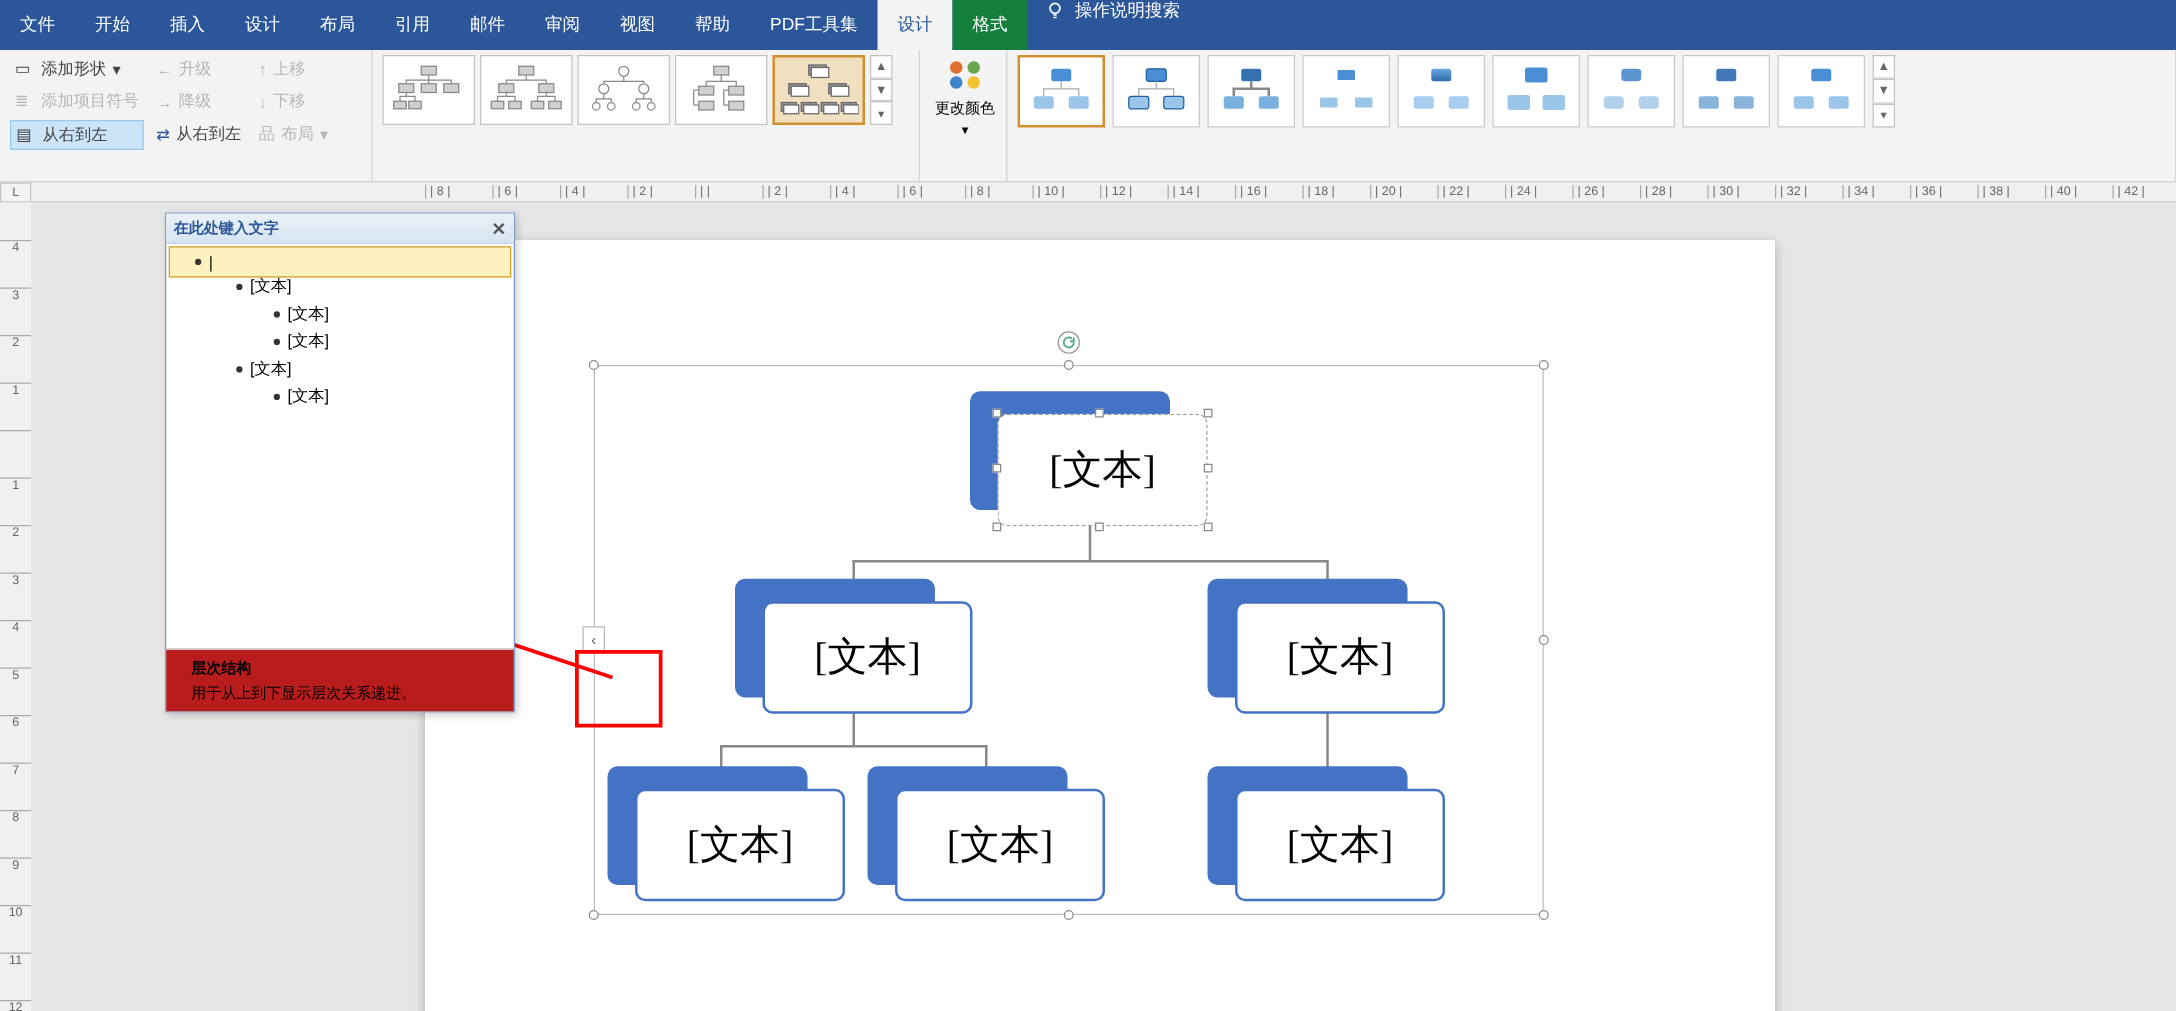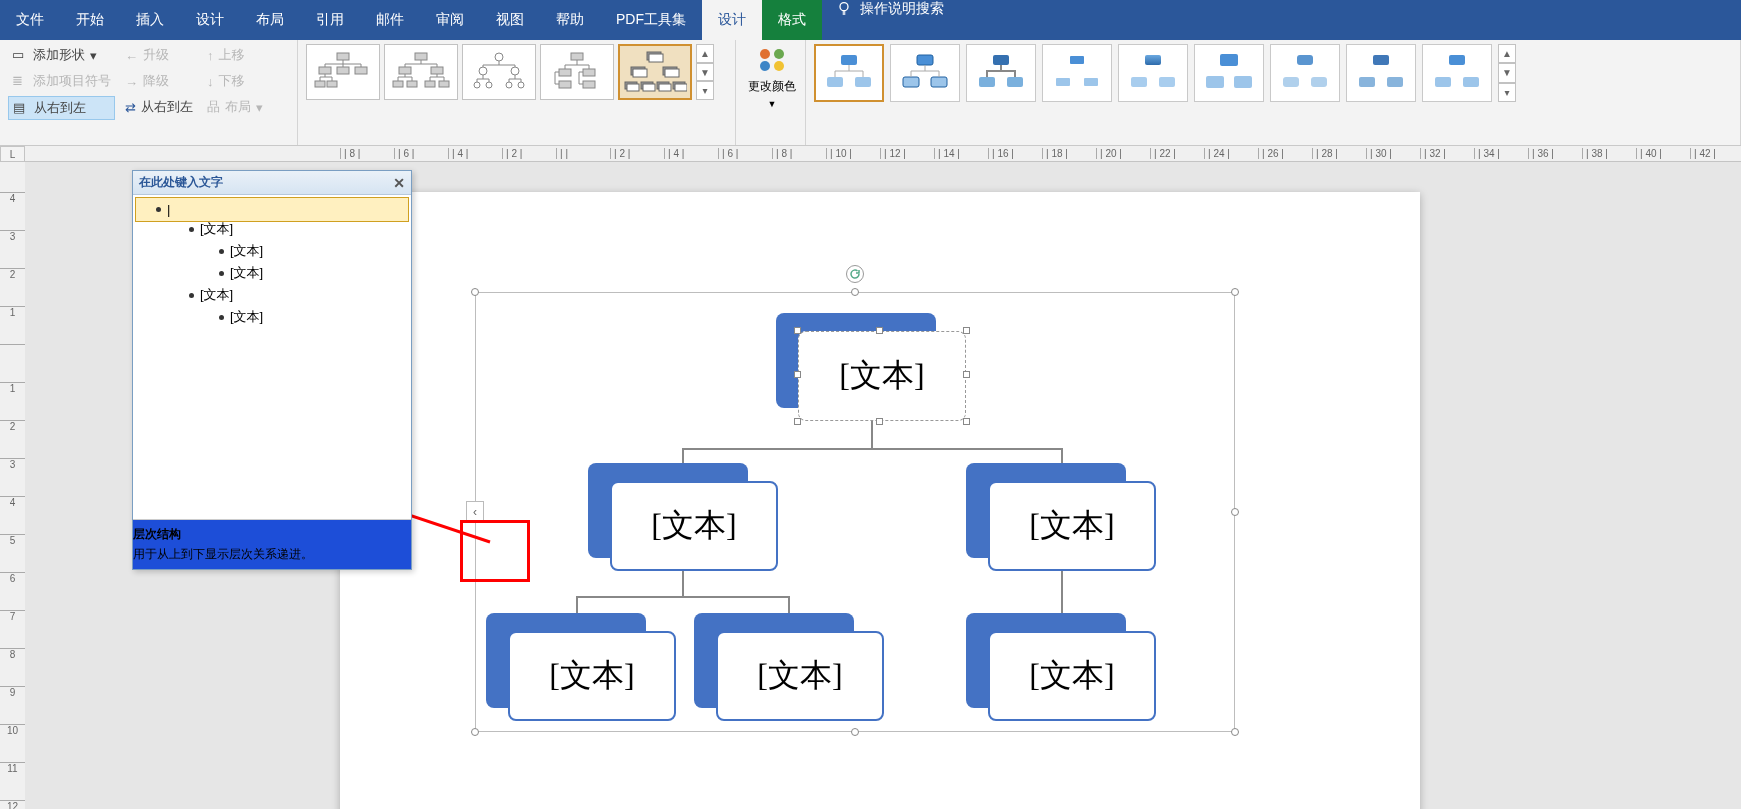--- a/index.html
+++ b/index.html
@@ -72,21 +72,21 @@
   .sel-h { position:absolute; width:7px; height:7px; background:#fff; border:1px solid #888;}
   
   
   .textpane { position:absolute; left:120px; top:170px; width:280px; height:400px; background:#fff; border:1px solid #7a9ec2; box-shadow:2px 2px 6px rgba(0,0,0,0.2);margin-left:12px;}
   .tp-title { background:linear-gradient(#eaf1f8,#d6e4f2); height:24px; display:flex; align-items:center; justify-content:space-between; padding:0 6px; font-size:12px; color:#2b5797; font-weight:bold; border-bottom:1px solid #b6c8db;}
   .tp-close { cursor:pointer; font-size:14px; color:#555; }
   .tp-body { padding:6px; font-size:13px; height: 320px;}
   .tp-item { padding:2px 0; display:flex; align-items:center; gap:6px;}
   .bullet { width:5px; height:5px; background:#333; border-radius:50%; display:inline-block;}
   .tp-active { border:1px solid #d0a020; background:#fff0c0; padding:4px; margin:-4px;}
-  .tp-footer { position:absolute; bottom:0; left:0; right:0; border-top:1px solid #ccc; padding:6px 0; font-size:12px; background:#1d4ed8;}
+  .tp-footer { position:absolute; bottom:0; left:0; right:0; border-top:1px solid #ccc; padding:6px 20px; font-size:12px; background:#b91c1c;}
   .tp-footer-title { font-weight:bold; margin-bottom:3px;}
   
   .arrow-svg { position:absolute; pointer-events:none; }
 
   .mini-dia svg { width: 64px; height: 46px; }
 </style>
 </head>
 <body>
 
 <div class="menubar">

